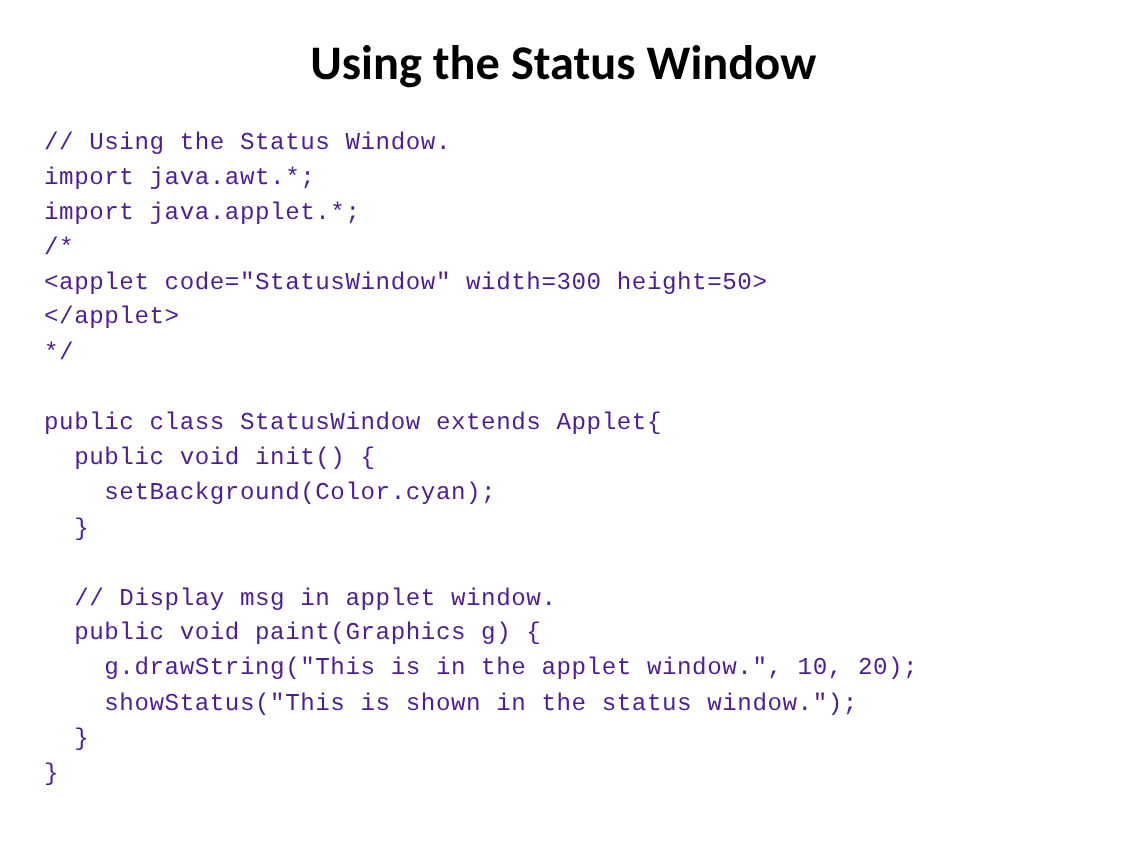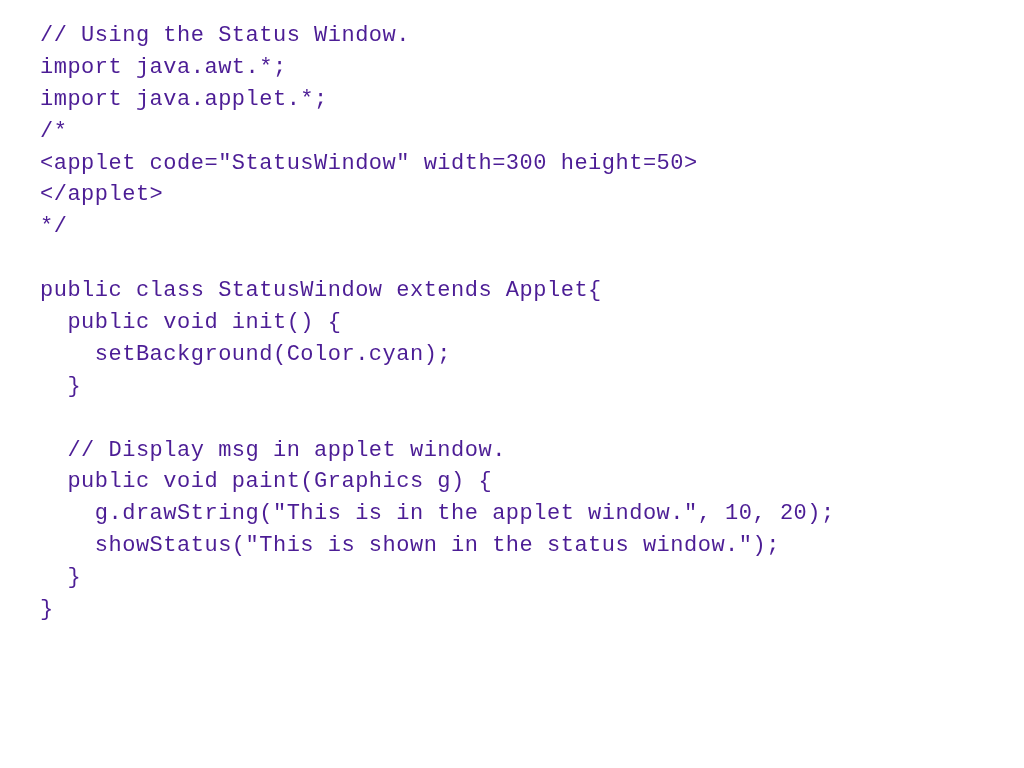--- a/index.html
+++ b/index.html
@@ -34,20 +34,21 @@
       color: #4c1d95;
       line-height: 1.45;
       white-space: pre;
       letter-spacing: 0.5px;
     }
   </style>
 </head>
 <body>
 
 <div class="slide">
+  <h1 class="title">Using the Status Window</h1>
   <div class="code-block">// Using the Status Window.
 import java.awt.*;
 import java.applet.*;
 /*
 &lt;applet code="StatusWindow" width=300 height=50&gt;
 &lt;/applet&gt;
 */
 
 public class StatusWindow extends Applet{
   public void init() {

